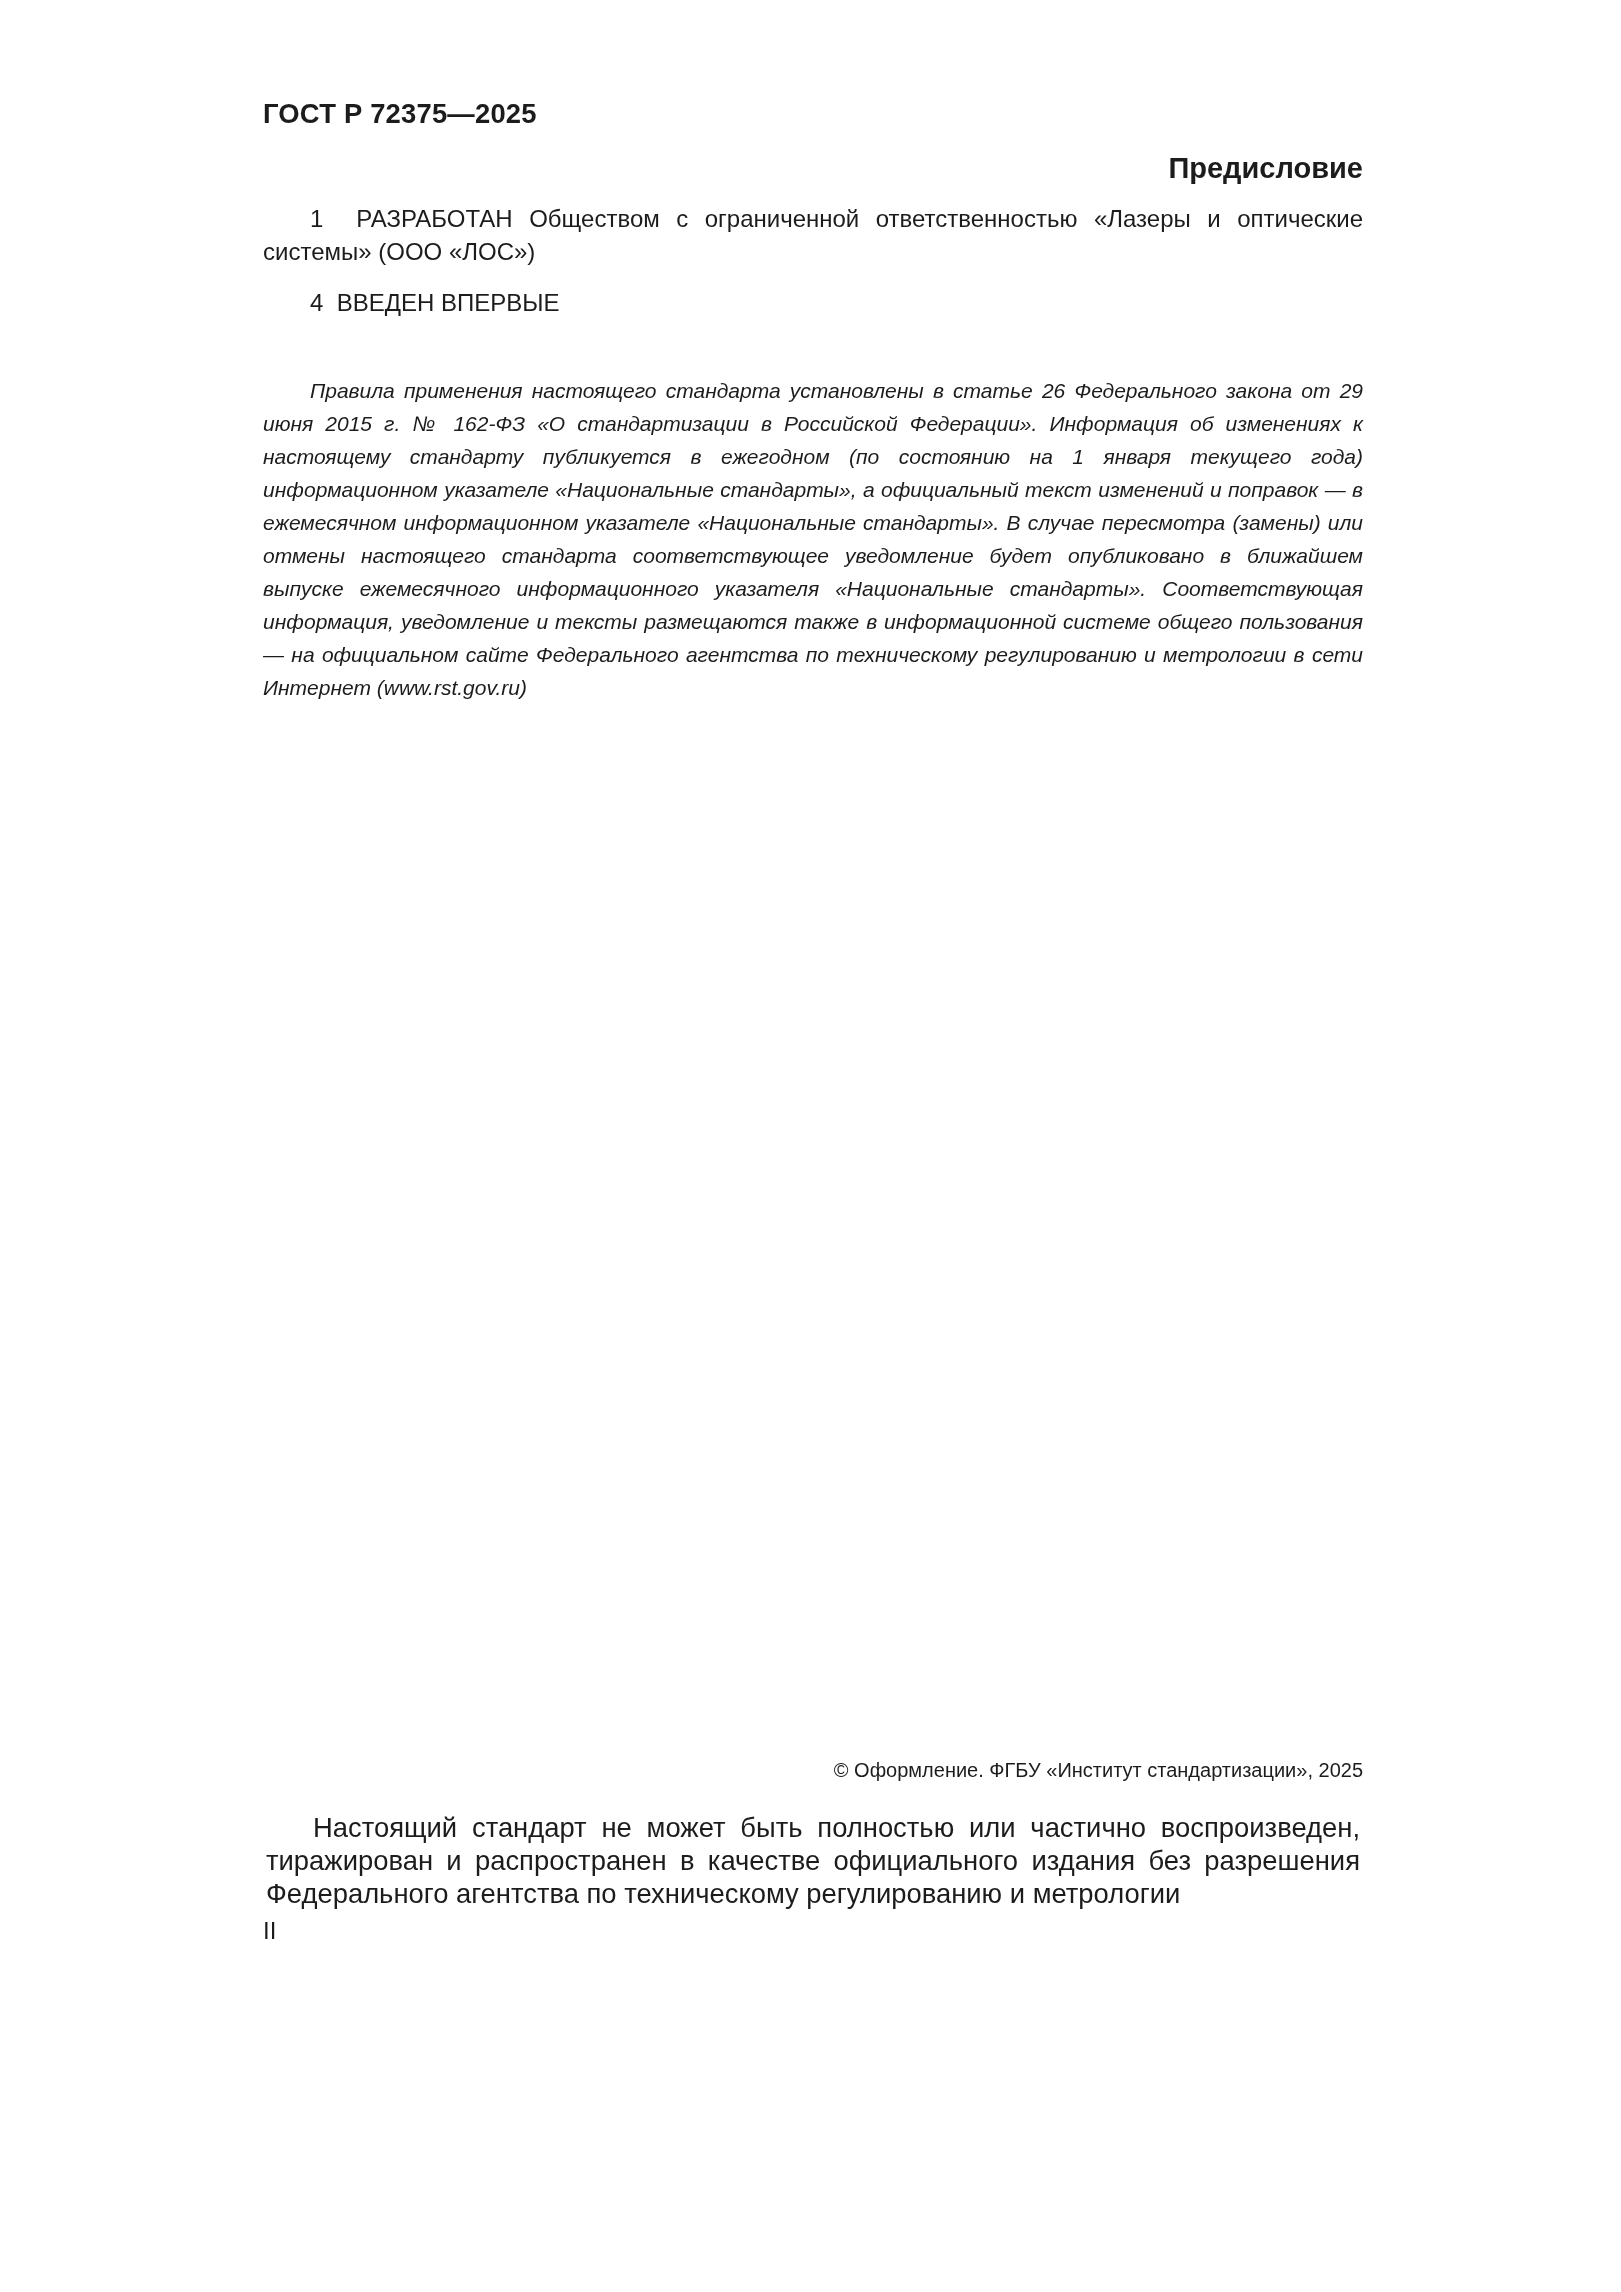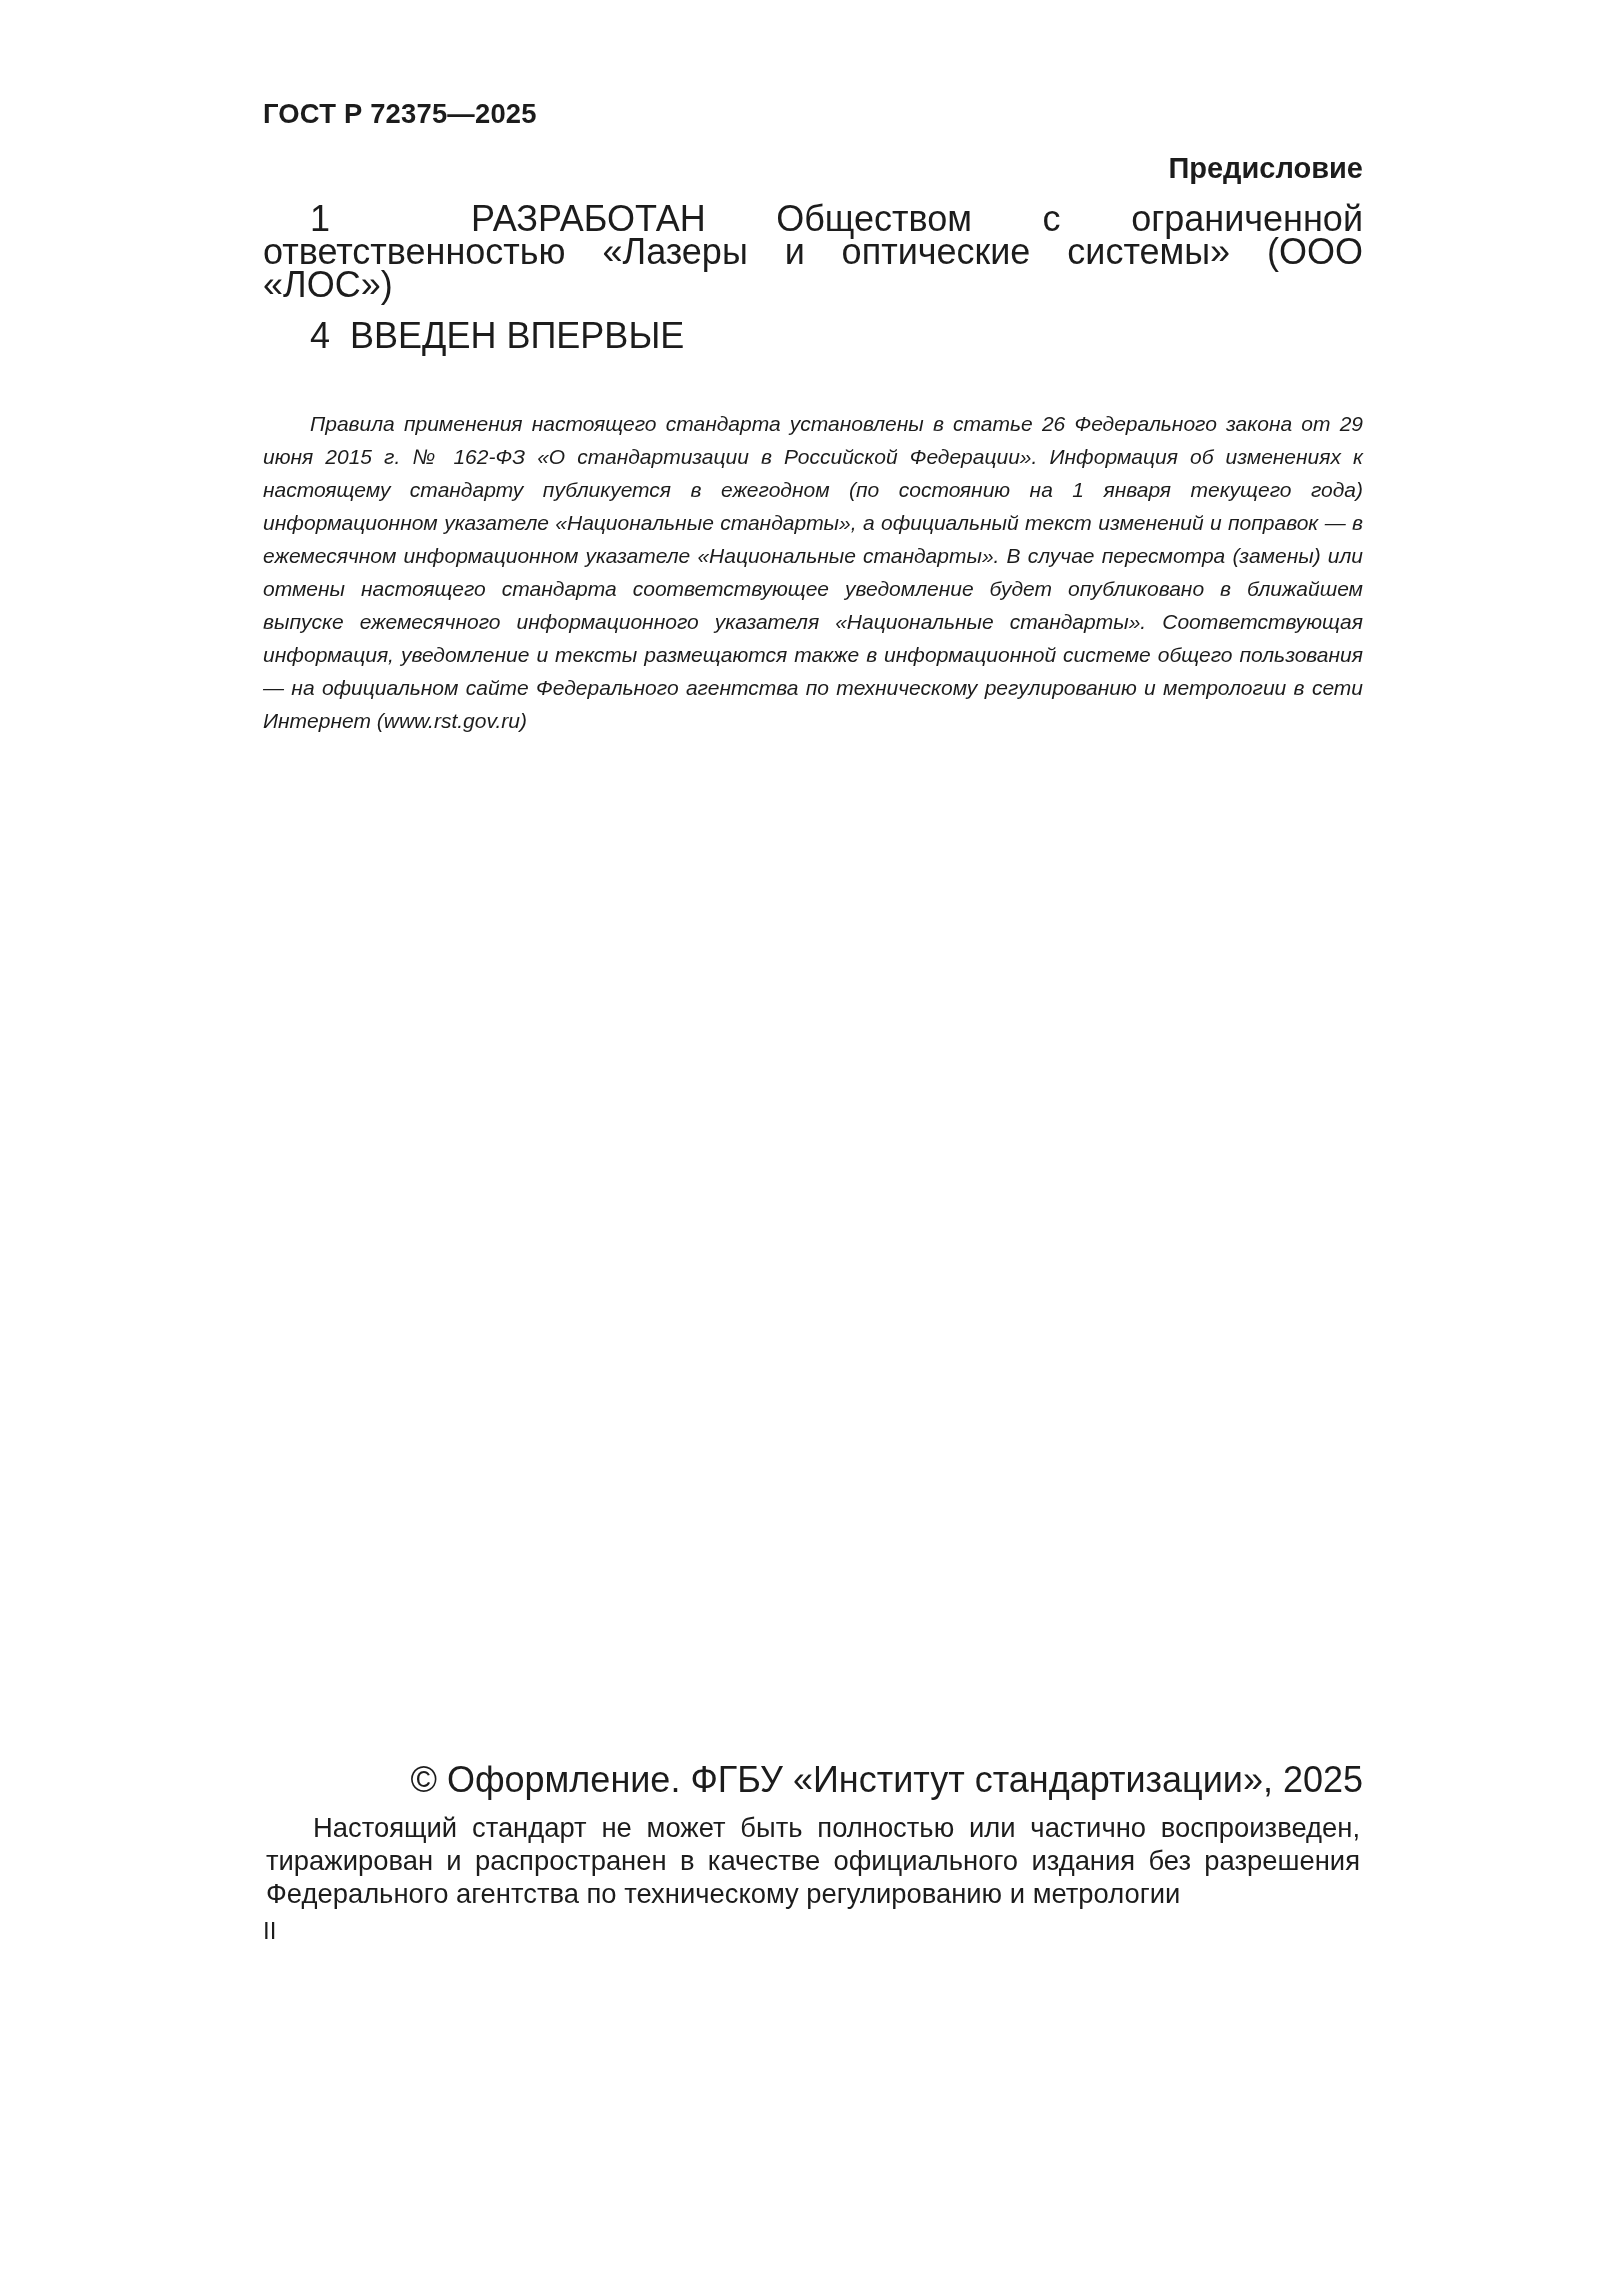--- a/index.html
+++ b/index.html
@@ -34,38 +34,38 @@
     margin-top: 21.6px;
     font-size: 29px;
     font-weight: bold;
     text-align: right;
   }
   .foreword {
     margin-top: 7.8px;
   }
   .foreword p {
     margin: 17.6px 0 0 0;
-    font-size: 36px;
+    font-size: 24px;
     line-height: 33px;
     text-align: justify;
     text-indent: 47px;
   }
   .legal-notice {
     margin-top: 55px;
     font-size: 21px;
     line-height: 33px;
     font-style: italic;
     text-align: justify;
     text-indent: 47px;
   }
   .copyright-line {
     position: absolute;
     right: 122px;
     top: 1759px;
-    font-size: 36px;
+    font-size: 20px;
     white-space: nowrap;
   }
   .restriction {
     position: absolute;
     left: 127px;
     right: 122px;
     top: 1808px;
     font-size: 27.4px;
     line-height: 33px;
     text-align: justify;

